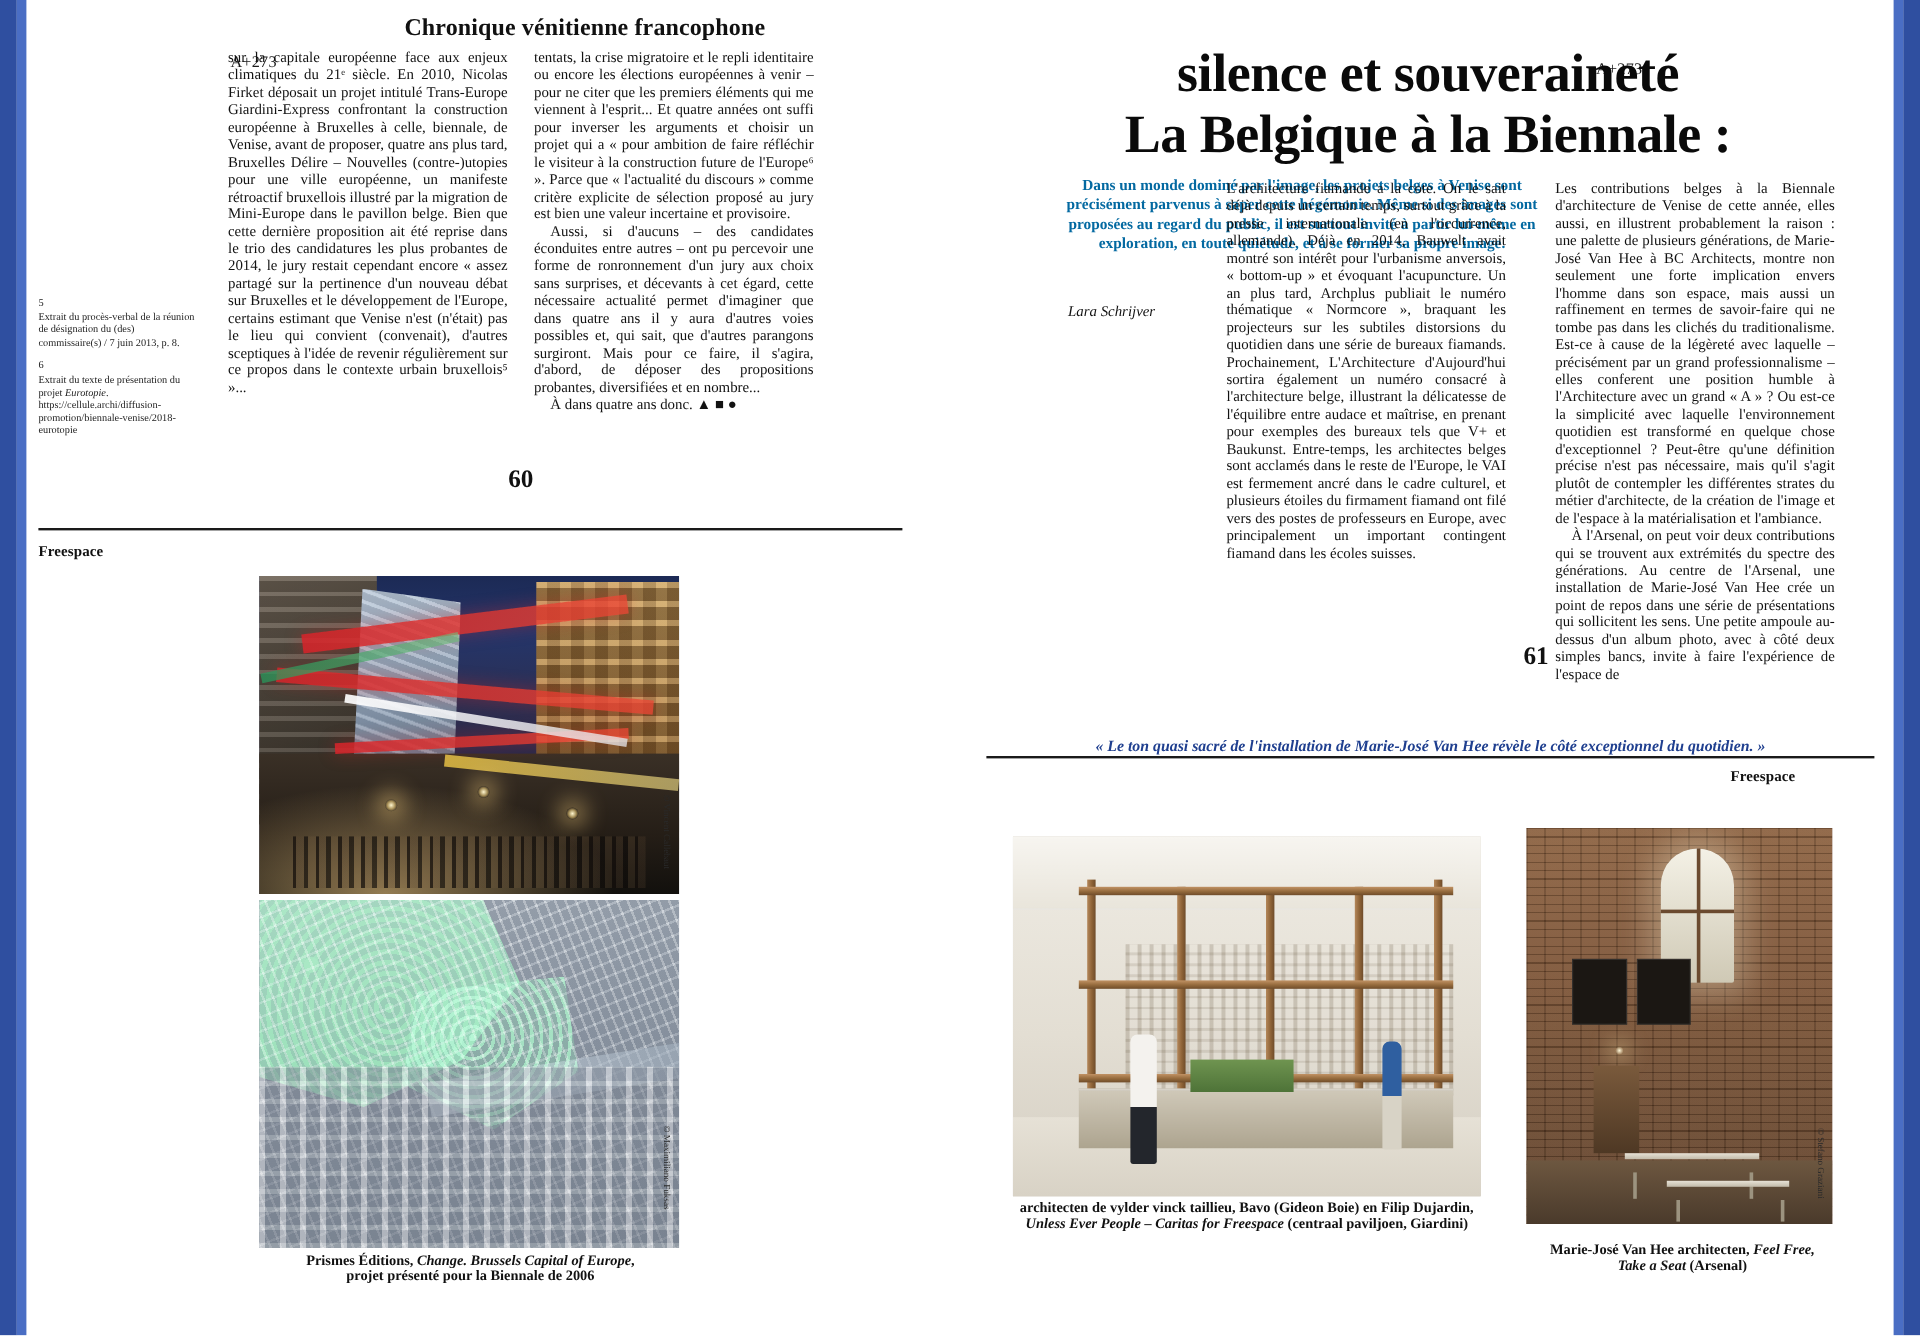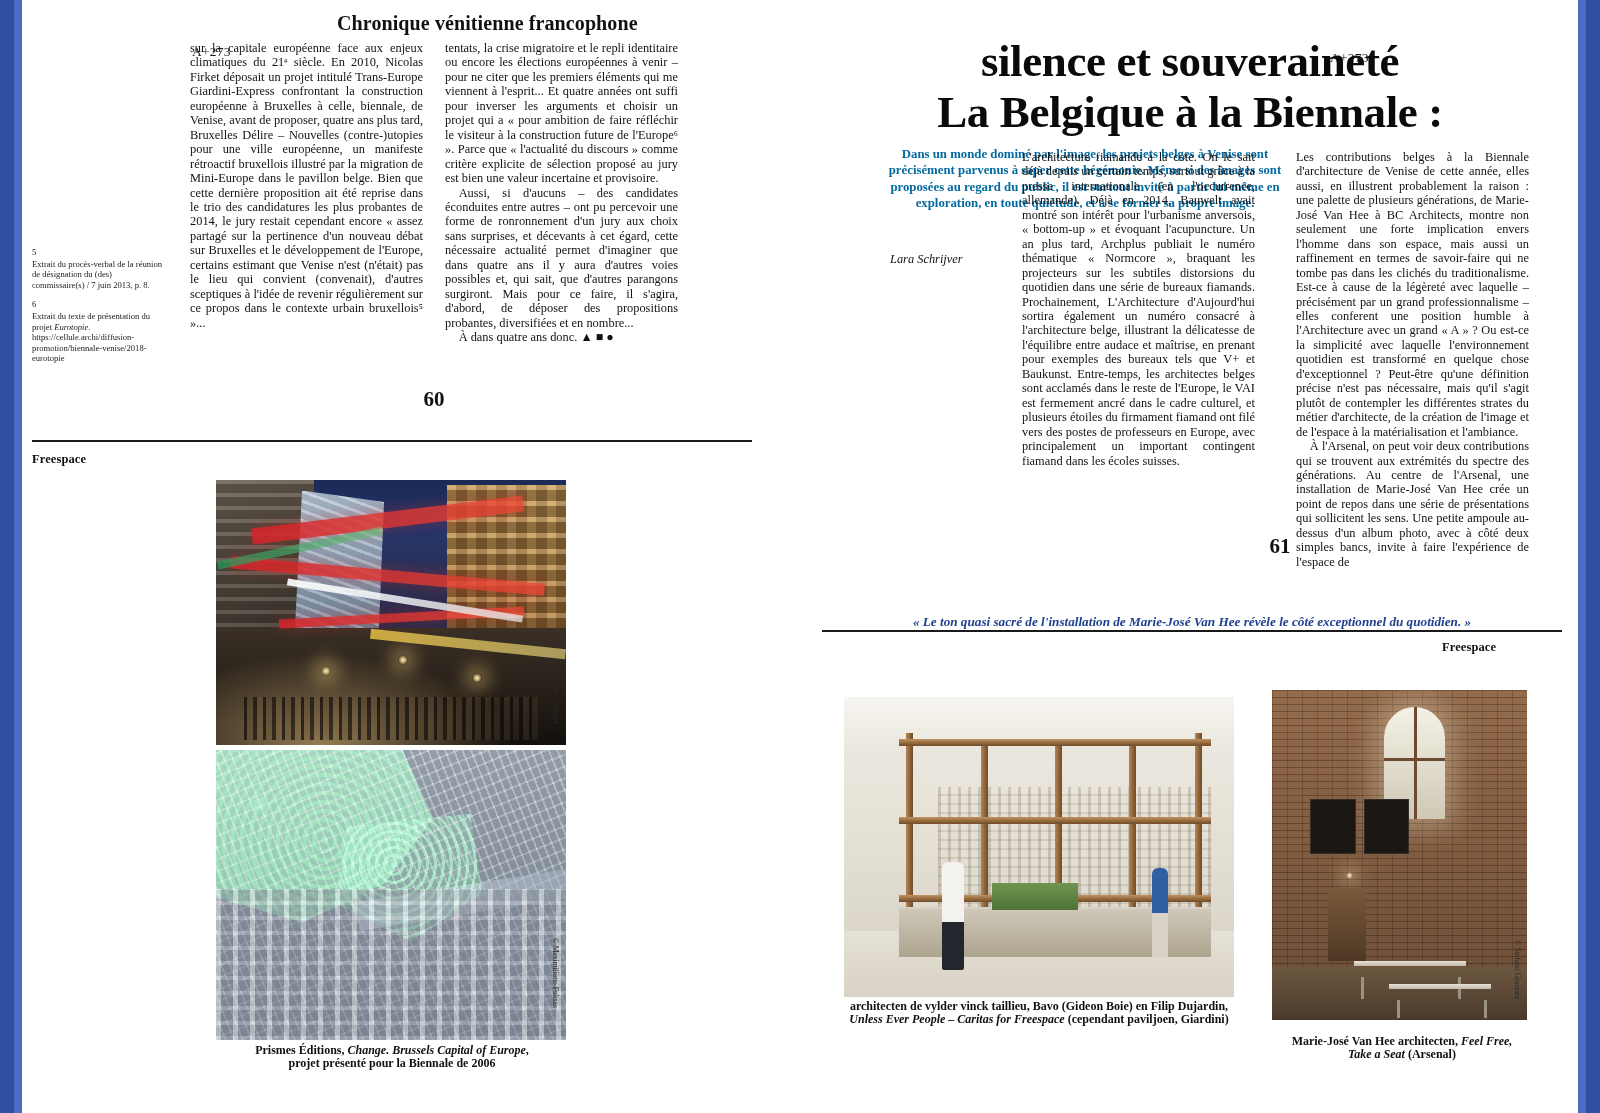--- a/index.html
+++ b/index.html
@@ -522,21 +522,21 @@
         <div class="bench" style="left:46%; top:89%; width:40%; height:5px;"></div>
         <div class="benchleg" style="left:49%; top:94%; height:18px;"></div>
         <div class="benchleg" style="left:83%; top:94%; height:18px;"></div>
       </div>
       <div class="credit" style="left:250px; top:250px;">© Stefano Graziani</div>
     </div>
 
     <div class="caption" style="left:44px; top:1000px; width:390px;">
       <div>architecten de vylder vinck taillieu, Bavo (Gideon Boie) en Filip Dujardin,</div>
       <div>
-        <i>Unless Ever People – Caritas for Freespace</i><span> (cependant paviljoen, Giardini)</span>
+        <i>Unless Ever People – Caritas for Freespace</i><span> (centraal paviljoen, Giardini)</span>
       </div>
     </div>
 
     <div class="caption" style="left:452px; top:1035px; width:300px;">
       <div>
         <span>Marie-José Van Hee architecten, </span><i>Feel Free,</i>
       </div>
       <div>
         <i>Take a Seat</i><span> (Arsenal)</span>
       </div>

